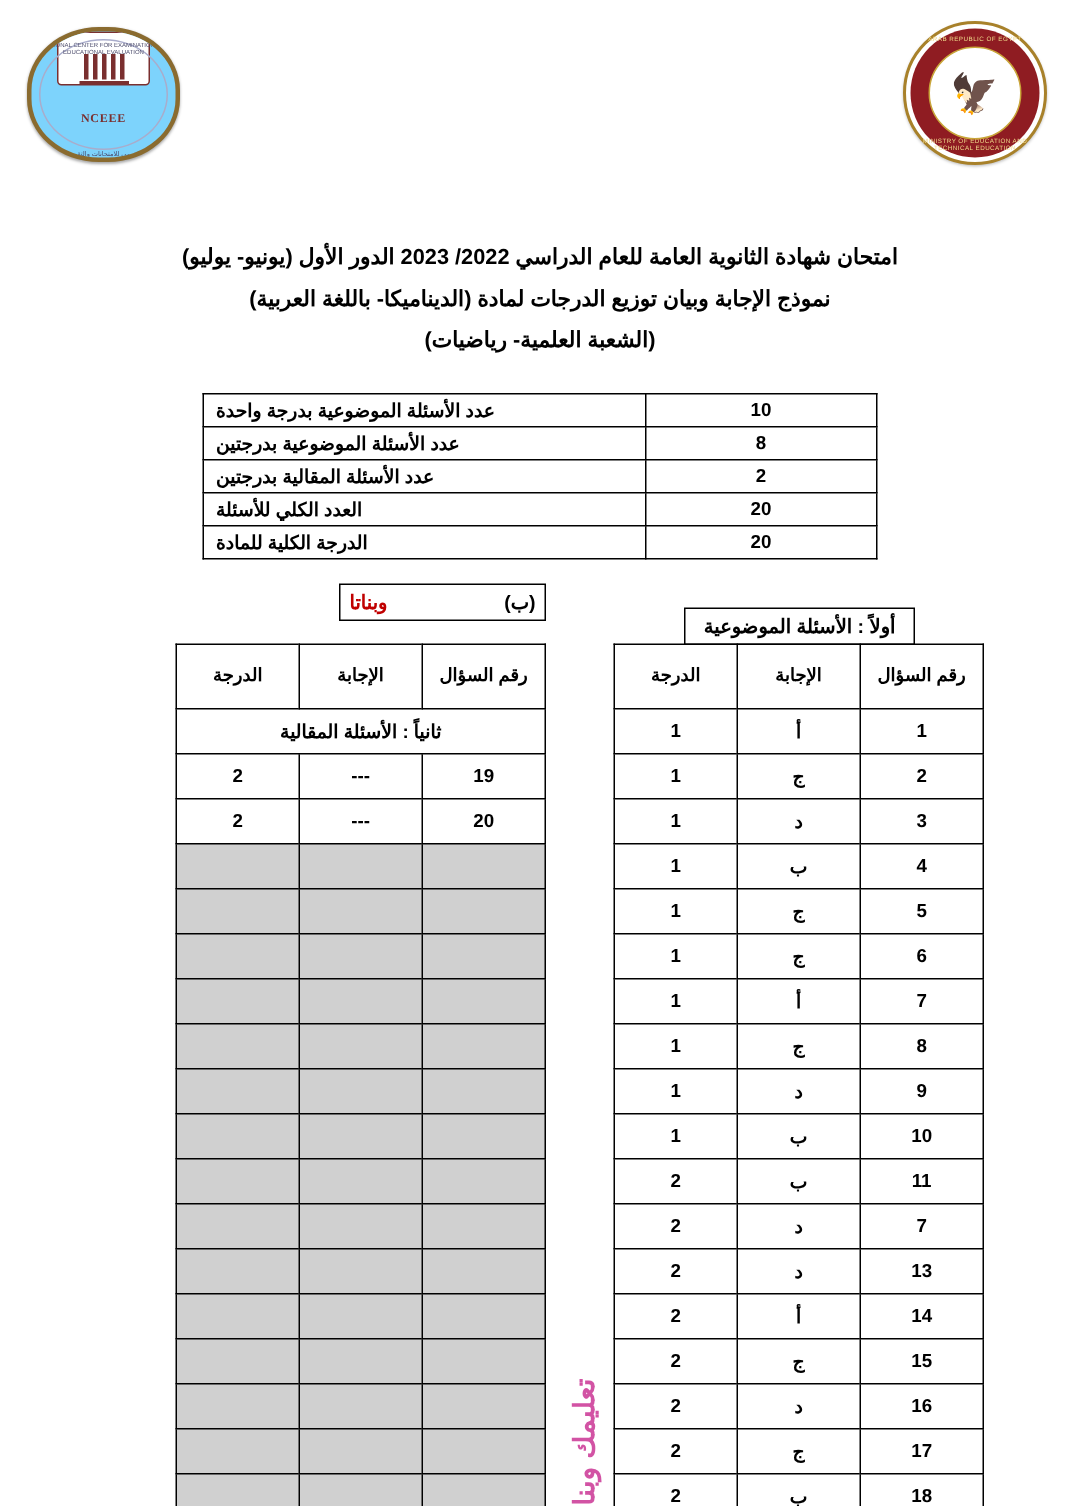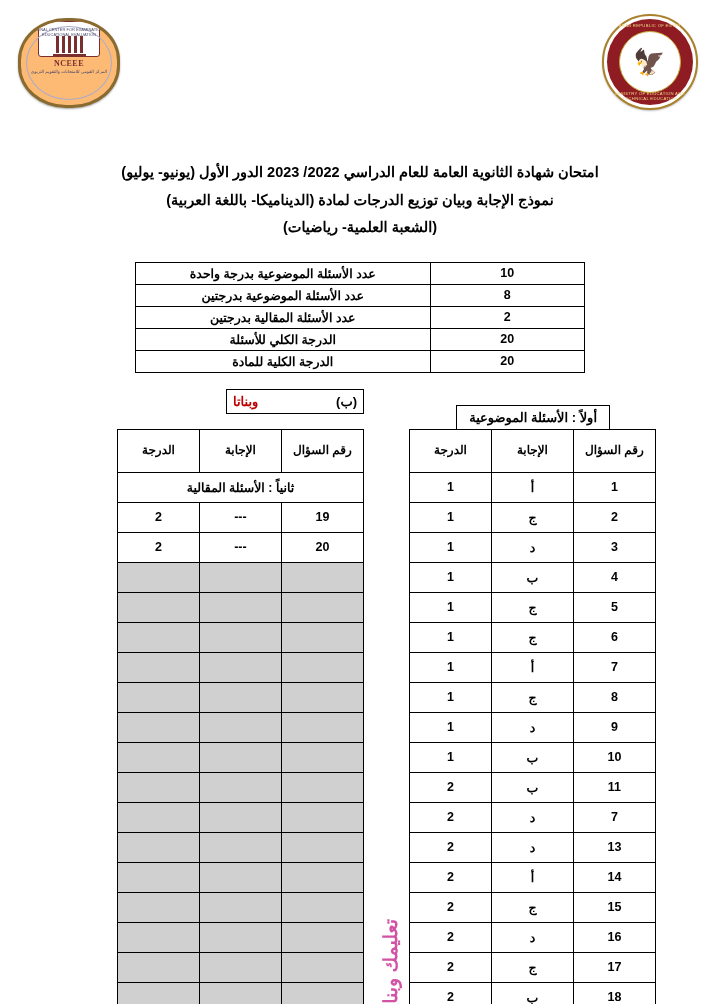--- a/index.html
+++ b/index.html
@@ -33,26 +33,26 @@
     right: 22px;
     top: 14px;
     width: 96px;
     height: 92px;
   }
   .nceee-badge {
     width: 96px;
     height: 84px;
     border-radius: 48px / 42px;
     border: 3px solid #8a6b2f;
-    background: #fdba74;
+    background: #7dd3fc;
     box-shadow: 0 1px 2px rgba(0,0,0,.35);
     display: flex;
     flex-direction: column;
     align-items: center;
-    justify-content: flex-start;
+    justify-content: space-between;
     position: relative;
     overflow: hidden;
   }
   .nceee-ring {
     position: absolute;
     left: 5px; top: 5px; right: 5px; bottom: 5px;
     border: 1px solid #a9accb;
     border-radius: 44px / 38px;
   }
   .nceee-inner {
@@ -172,21 +172,21 @@
     width: 450px;
   }
   table.summary td {
     border: 1px solid #000;
     height: 21px;
     font-size: 12.5px;
     font-weight: bold;
     padding: 0 8px;
   }
   table.summary td.label {
-    text-align: center;
+    text-align: left;
     width: 300px;
   }
   table.summary td.value {
     text-align: center;
     width: 150px;
   }
 
   
   .section-row {
     position: relative;
@@ -315,21 +315,21 @@
         <tr>
           <td class="value">8</td>
           <td class="label">عدد الأسئلة الموضوعية بدرجتين</td>
         </tr>
         <tr>
           <td class="value">2</td>
           <td class="label">عدد الأسئلة المقالية بدرجتين</td>
         </tr>
         <tr>
           <td class="value">20</td>
-          <td class="label">الدرجة الكلي للأسئلة</td>
+          <td class="label">العدد الكلي للأسئلة</td>
         </tr>
         <tr>
           <td class="value">20</td>
           <td class="label">الدرجة الكلية للمادة</td>
         </tr>
       </tbody>
   </table>
 </div>
 
 <div class="section-row">

